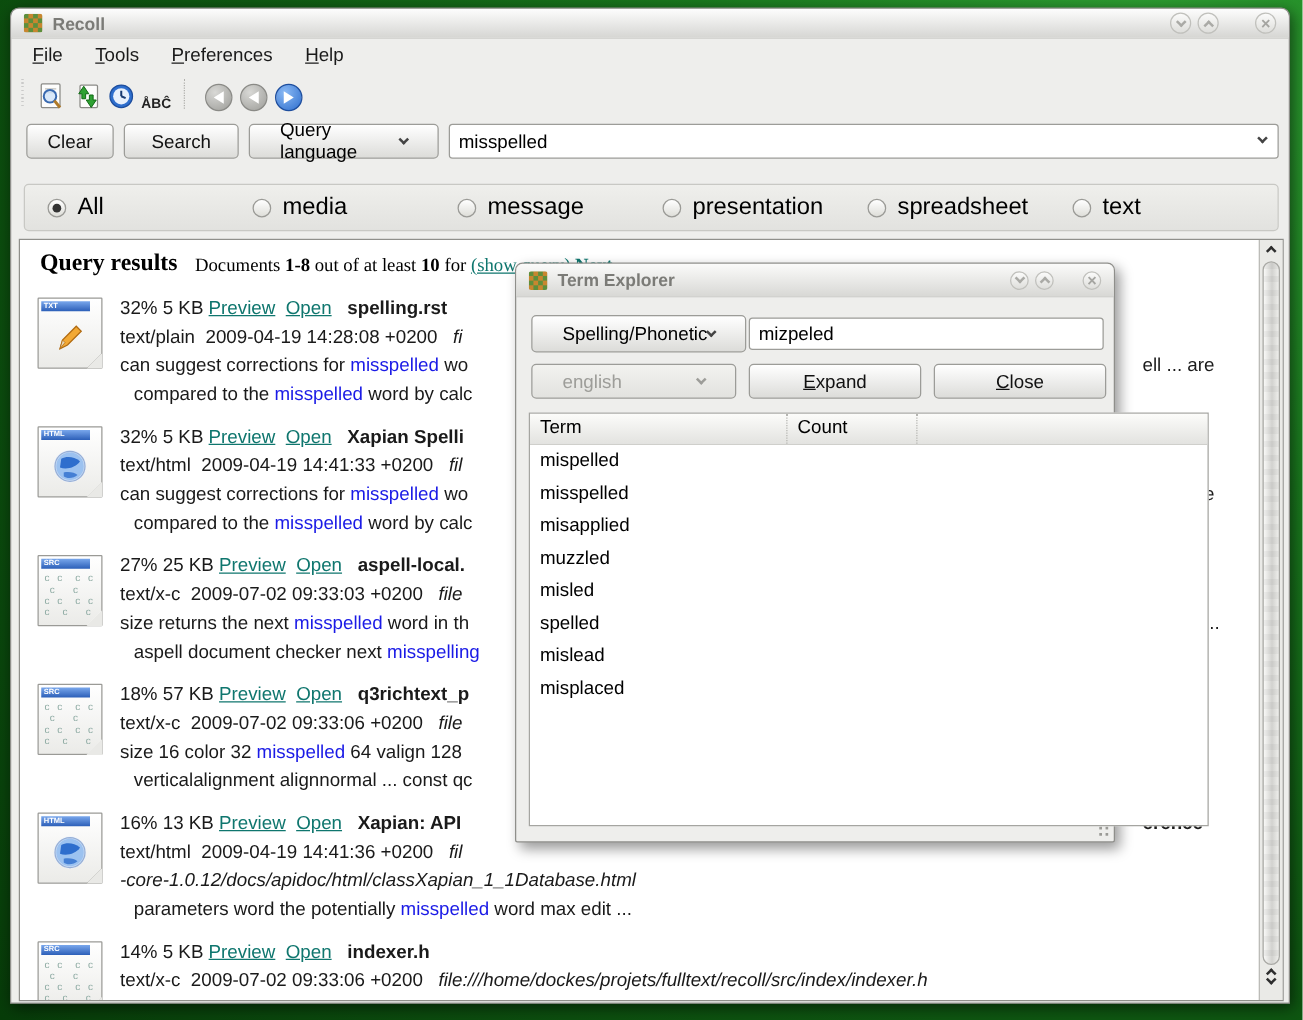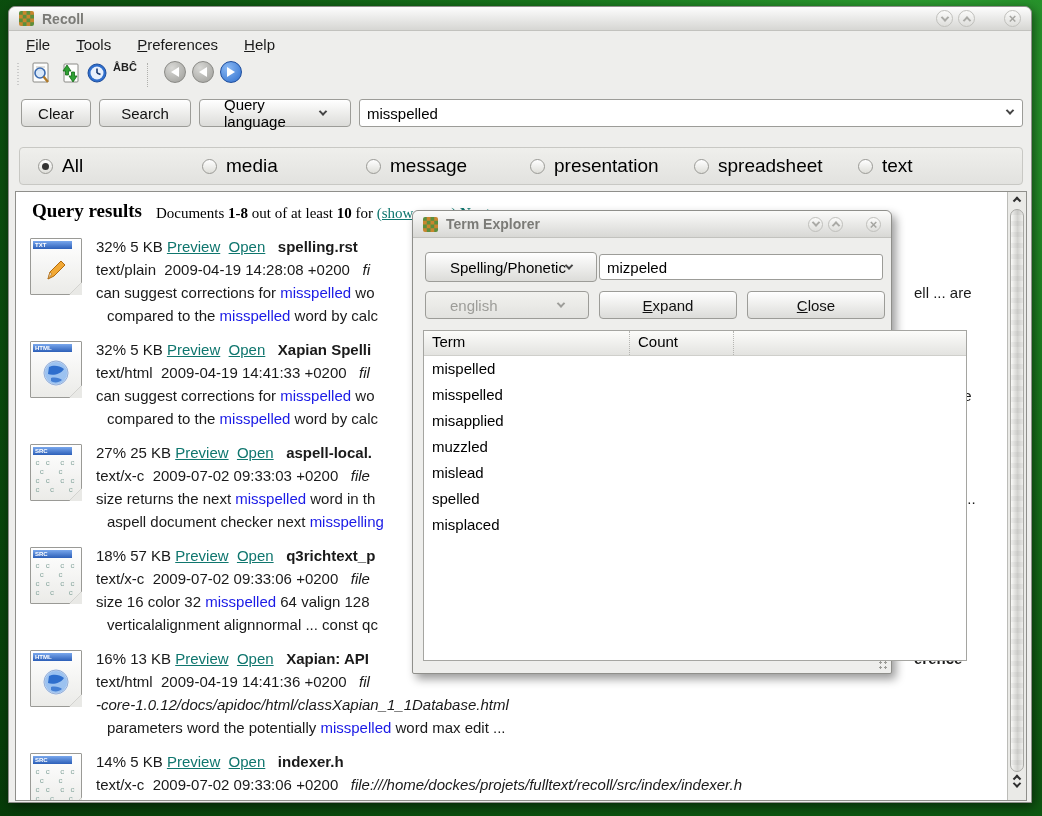--- a/index.html
+++ b/index.html
@@ -34,21 +34,21 @@
   .cv.down { transform:rotate(45deg) translate(-1px,-1px); }
   .cv.up { transform:rotate(-135deg) translate(-1px,-1px); }
   
   .menubar { display:flex; gap:26px; padding:5px 0 4px 17px; font-size:15px; color:#1a1a1a; }
   .menu-item { cursor:default; }
   
   .toolbar { display:flex; align-items:center; height:36px; padding-left:8px; }
   .thandle { width:6px; height:24px; margin-right:4px;
     background:repeating-linear-gradient(#bbb 0 1px, transparent 1px 3px);
     background-size:2px 100%; background-repeat:repeat-y; opacity:.7; }
-  .tbtn { width:28px; height:28px; display:flex; align-items:flex-start; justify-content:center; border-radius:3px; }
+  .tbtn { width:28px; height:28px; display:flex; align-items:flex-end; justify-content:center; border-radius:3px; }
   .tsep { width:8px; height:24px; border-left:1px dotted #b0b0ac; margin:0 6px 0 8px; }
   .abc { font-size:11px; font-weight:bold; color:#222; letter-spacing:0; }
   .nav { width:22px; height:22px; border-radius:50%; display:flex; align-items:center; justify-content:center; }
   .nav.gray { background:radial-gradient(circle at 35% 30%, #d9d9d6, #9c9c98); border:1px solid #8a8a86; }
   .nav.blue { background:radial-gradient(circle at 35% 30%, #8ab9f4, #2e6ecd); border:1px solid #1d4d9d; }
   .tri-l { width:0; height:0; border-top:5px solid transparent; border-bottom:5px solid transparent; border-right:8px solid #fff; }
   .tri-r { width:0; height:0; border-top:5px solid transparent; border-bottom:5px solid transparent; border-left:8px solid #fff; }
   
   .searchrow { display:flex; align-items:center; padding:6px 8px 6px 12px; gap:8px; }
   .btn { background:linear-gradient(#ffffff,#dcdcd9); border:1px solid #9c9c98; border-radius:4px;
@@ -439,19 +439,20 @@
   <div class="term-table">
     <div class="tt-header">
       <div class="tt-h term">Term</div>
       <div class="tt-h count">Count</div>
     </div>
     <div class="term-rows" id="term-rows">
         <div class="term-row"><span class="t-term">mispelled</span><span class="t-count"></span></div>
         <div class="term-row"><span class="t-term">misspelled</span><span class="t-count"></span></div>
         <div class="term-row"><span class="t-term">misapplied</span><span class="t-count"></span></div>
         <div class="term-row"><span class="t-term">muzzled</span><span class="t-count"></span></div>
+        <div class="term-row"><span class="t-term">misled</span><span class="t-count"></span></div>
+        <div class="term-row"><span class="t-term">spelled</span><span class="t-count"></span></div>
         <div class="term-row"><span class="t-term">mislead</span><span class="t-count"></span></div>
-        <div class="term-row"><span class="t-term">spelled</span><span class="t-count"></span></div>
         <div class="term-row"><span class="t-term">misplaced</span><span class="t-count"></span></div>
       </div>
   </div>
   <div class="grip"></div>
 </div>
 
 </body></html>

